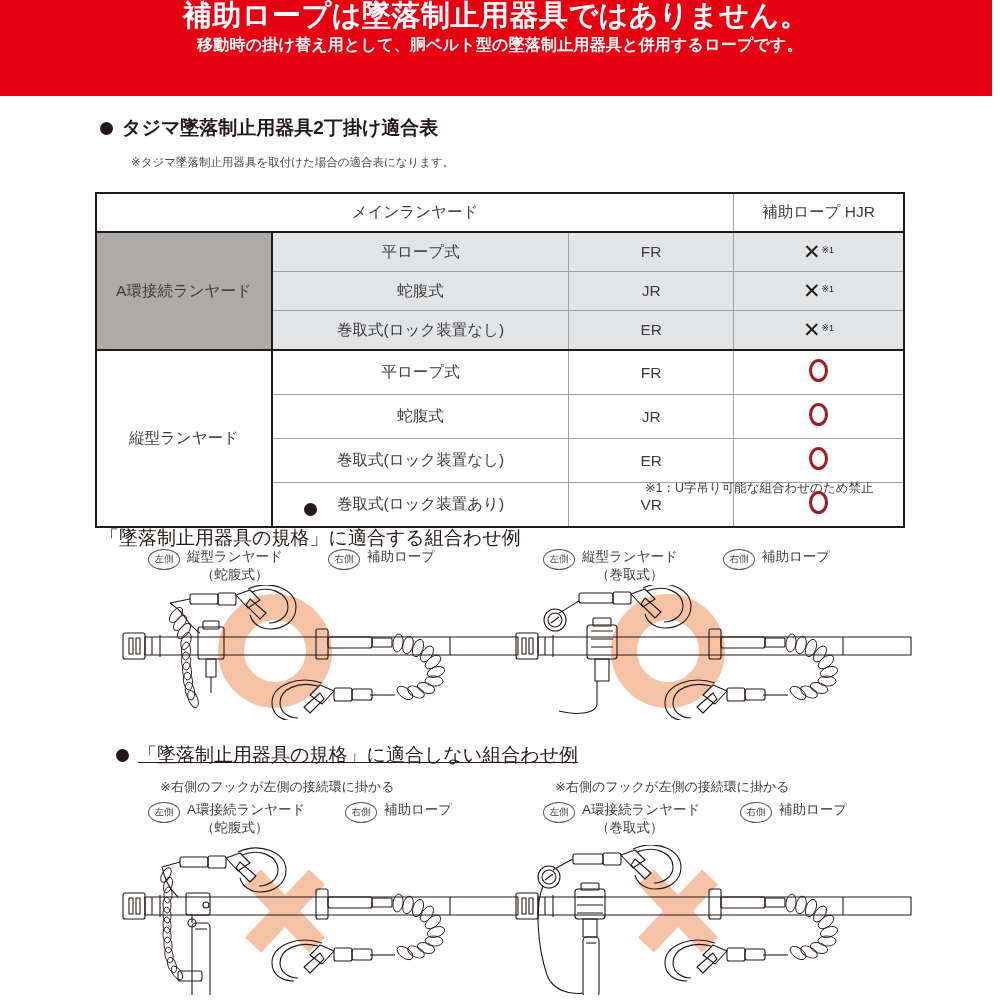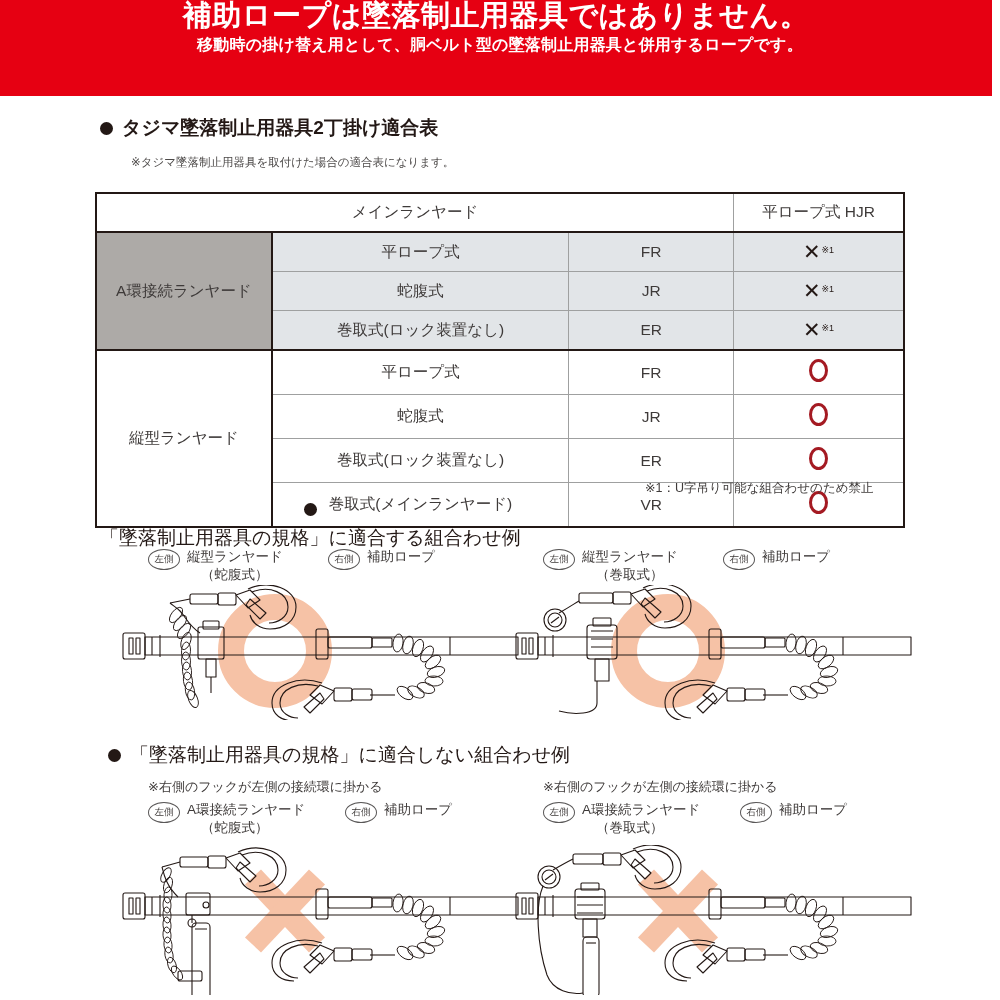--- a/index.html
+++ b/index.html
@@ -122,21 +122,21 @@
   
   .lbl-row { position: absolute; display: flex; align-items: flex-start; gap: 7px; white-space: nowrap; }
   .side-tag {
     display: inline-flex; align-items: center; justify-content: center;
     width: 32px; height: 21px; border-radius: 50%;
     border: 1px solid #595757; color: #3e3a39;
     font-size: 9.5px; flex: none; margin-top: 1px;
   }
   .lbl-text { font-size: 13.5px; color: #3e3a39; line-height: 1.35; }
   .lbl-text .sub { display: block; padding-left: 14px; }
-  .warn-note { position: absolute; font-size: 13px; color: #3e3a39; white-space: nowrap; }
+  .warn-note { position: absolute; font-size: 13px; color: #3e3a39; white-space: nowrap; margin-left: 12px; }
 
   
   .illus { position: absolute; }
   .illus svg { display: block; }
 </style>
 </head>
 <body>
 
 <div class="page">
 
@@ -155,21 +155,21 @@
     <table class="compat">
       <colgroup>
         <col class="c-cat">
           <col class="c-type">
           <col class="c-code">
           <col class="c-hjr">
       </colgroup>
       <thead>
         <tr>
           <th class="hdr-main" colspan="3">メインランヤード</th>
-          <th class="hdr-hjr">平ロープ式 HJR</th>
+          <th class="hdr-hjr">補助ロープ HJR</th>
         </tr>
       </thead>
       <tbody>
 
         <tr>
           <td class="cat-gray" rowspan="3">A環接続ランヤード</td>
           <td class="shaded">平ロープ式</td>
           <td class="shaded">FR</td>
           <td class="shaded mark-cell">
             <span class="mark-x">✕</span><span class="sup-note">※1</span>
@@ -206,21 +206,21 @@
           </td>
         </tr>
         <tr>
           <td class="plain">巻取式(ロック装置なし)</td>
           <td class="plain">ER</td>
           <td class="plain mark-cell">
             <span class="mark-o"></span>
           </td>
         </tr>
         <tr>
-          <td class="plain">巻取式(メインランヤード)</td>
+          <td class="plain">巻取式(ロック装置あり)</td>
           <td class="plain">VR</td>
           <td class="plain mark-cell">
             <span class="mark-o"></span>
           </td>
         </tr>
       </tbody>
     </table>
   </div>
   <div class="tbl-foot">※1：U字吊り可能な組合わせのため禁止</div>
 
@@ -382,21 +382,21 @@
         <g>
           <path d="M214 106 l-14 -6 l-10 10 l12 9 z"></path>
           <path d="M202 98 C 178 90 152 100 152 118 C 152 130 162 136 174 136"></path>
           <path d="M198 101 C 178 96 160 104 160 118 C 160 128 170 133 178 133"></path>
           <path d="M200 108 l-16 14 l6 6 l14 -14 z"></path>
         </g>
       </g>
     </svg>
   </div>
 
-  <div class="sec-head" style="left:108px; top:742px;">
+  <div class="sec-head" style="left:116px; top:742px;text-decoration:underline;">
     <span class="bullet"></span>
     <span>「墜落制止用器具の規格」に適合しない組合わせ例</span>
   </div>
 
   <div class="warn-note" style="left:148px; top:778px;">※右側のフックが左側の接続環に掛かる</div>
   <div class="warn-note" style="left:543px; top:778px;">※右側のフックが左側の接続環に掛かる</div>
 
   <div class="lbl-row" style="left:148px; top:801px;">
     <span class="side-tag">左側</span>
     <span class="lbl-text">

